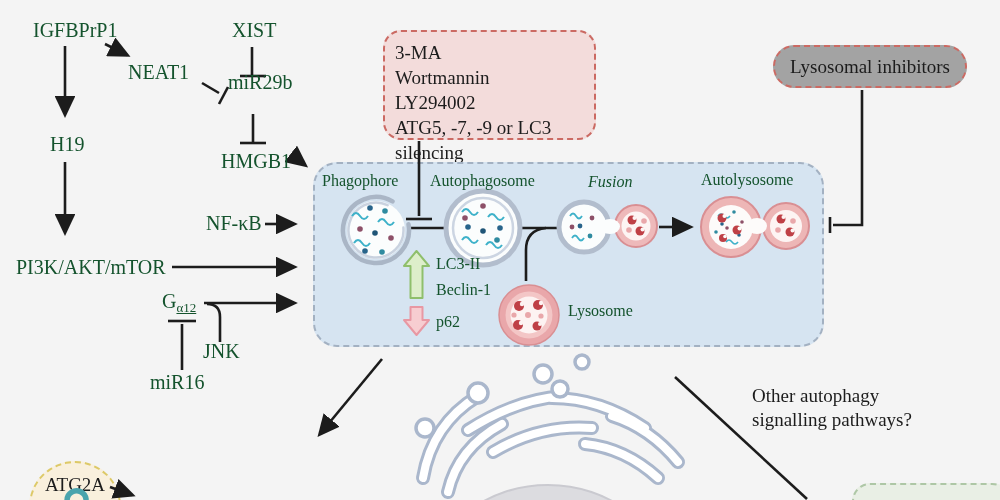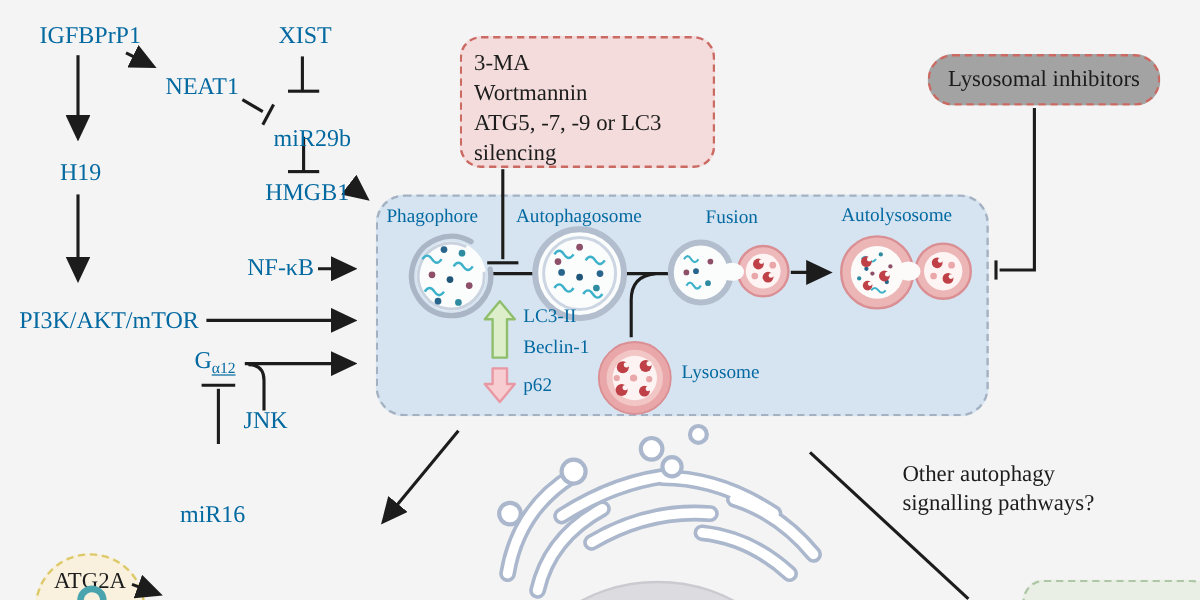--- a/index.html
+++ b/index.html
@@ -1,21 +1,21 @@
 <!DOCTYPE html>
 <html><head>
 <meta charset="utf-8">
 <style>
   * { margin:0; padding:0; box-sizing:border-box; }
   body { font-family:"Liberation Serif","DejaVu Serif",serif; background:#e9e9e9; }
   #canvas {
     position:relative; width:1000px; height:500px; overflow:hidden;
     background:#f4f4f4; color:#1c1c1c;
   }
-  .lbl { position:absolute; white-space:nowrap; font-size:20px; color:#0369a1; }
+  .lbl { position:absolute; white-space:nowrap; font-size:20px; color:#14532d; }
   .lbl.small { font-size:16px; }
   sub.gsub { font-size:13px; vertical-align:-4px;text-decoration:underline; }
   .box { position:absolute; border-radius:16px; }
   .inhibitor-box {
     left:383px; top:30px; width:213px; height:110px;
     background:#f3dcdb; border:2.5px dashed #cb6a63; border-radius:18px;
     padding:8px 0 0 10px; font-size:19px; line-height:25px;
   }
   .lyso-box {
     left:773px; top:45px; width:194px; height:43px;
@@ -40,20 +40,21 @@
   .other-pathways { position:absolute; left:752px; top:384px; font-size:19px; line-height:24px; white-space:nowrap; }
 </style>
 </head>
 <body>
 
 <div id="canvas">
 
   <div class="box inhibitor-box">
     <div>3-MA</div>
     <div>Wortmannin</div>
+    <div>LY294002</div>
     <div>ATG5, -7, -9 or LC3 silencing</div>
   </div>
 
   <div class="box lyso-box">
     <span>Lysosomal inhibitors</span>
   </div>
 
   <div class="box auto-box"></div>
 
   <div class="box atg2a-circle">
@@ -258,33 +259,33 @@
     </g>
 
     <polygon points="416.5,251 429,266 422.5,266 422.5,298 410.5,298 410.5,266 404,266" fill="#ddeeca" stroke="#8fbf6c" stroke-width="2" stroke-linejoin="round"></polygon>
     <polygon points="416.5,335 404,320 410.5,320 410.5,307 422.5,307 422.5,320 429,320" fill="#f7cdd1" stroke="#e898a3" stroke-width="2" stroke-linejoin="round"></polygon>
 
     <path d="M86,499 A9.5,9.5 0 1,0 71,508" fill="none" stroke="#4aa4ad" stroke-width="5.5" stroke-linecap="round"></path>
   </svg>
 
   <div class="lbl" style="left:33px; top:19px;">IGFBPrP1</div>
   <div class="lbl" style="left:232px; top:19px;text-align:center;">XIST</div>
-  <div class="lbl" style="left:138px; top:61px;">NEAT1</div>
-  <div class="lbl" style="left:228px; top:105px;">miR29b</div>
+  <div class="lbl" style="left:128px; top:61px;">NEAT1</div>
+  <div class="lbl" style="left:228px; top:71px;">miR29b</div>
   <div class="lbl" style="left:50px; top:133px;">H19</div>
   <div class="lbl" style="left:221px; top:150px;">HMGB1</div>
   <div class="lbl" style="left:206px; top:212px;">NF-κB</div>
   <div class="lbl" style="left:16px; top:256px;">PI3K/AKT/mTOR</div>
   <div class="lbl" style="left:162px; top:290px;"><span>G</span><sub class="gsub">α12</sub></div>
   <div class="lbl" style="left:203px; top:340px;">JNK</div>
-  <div class="lbl" style="left:150px; top:371px;margin-top:47px;">miR16</div>
+  <div class="lbl" style="left:150px; top:371px;">miR16</div>
 
   <div class="lbl small" style="left:322px; top:172px;">Phagophore</div>
   <div class="lbl small" style="left:430px; top:172px;">Autophagosome</div>
-  <div class="lbl small" style="left:588px; top:173px;">Fusion</div>
+  <div class="lbl small" style="left:588px; top:173px;font-style:italic;">Fusion</div>
   <div class="lbl small" style="left:701px; top:171px;">Autolysosome</div>
   <div class="lbl small" style="left:436px; top:255px;">LC3-II</div>
   <div class="lbl small" style="left:436px; top:281px;">Beclin-1</div>
   <div class="lbl small" style="left:436px; top:313px;">p62</div>
   <div class="lbl small" style="left:568px; top:302px;text-align:center;">Lysosome</div>
 
 
   <div class="other-pathways">
     <div>Other autophagy</div>
     <div>signalling pathways?</div>

